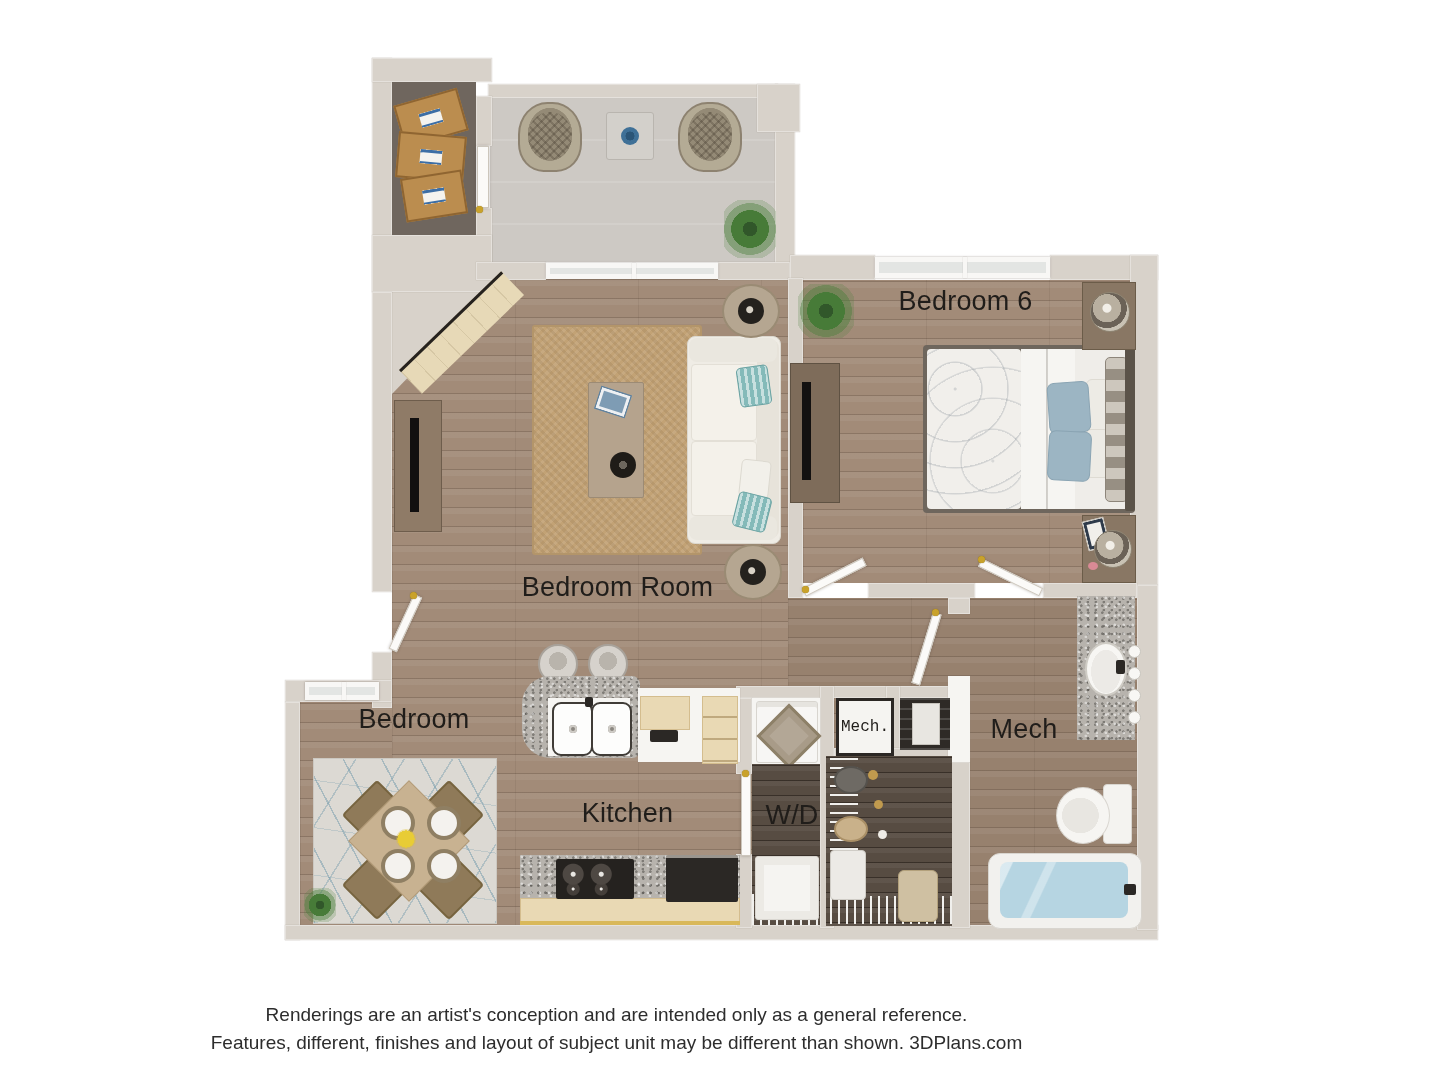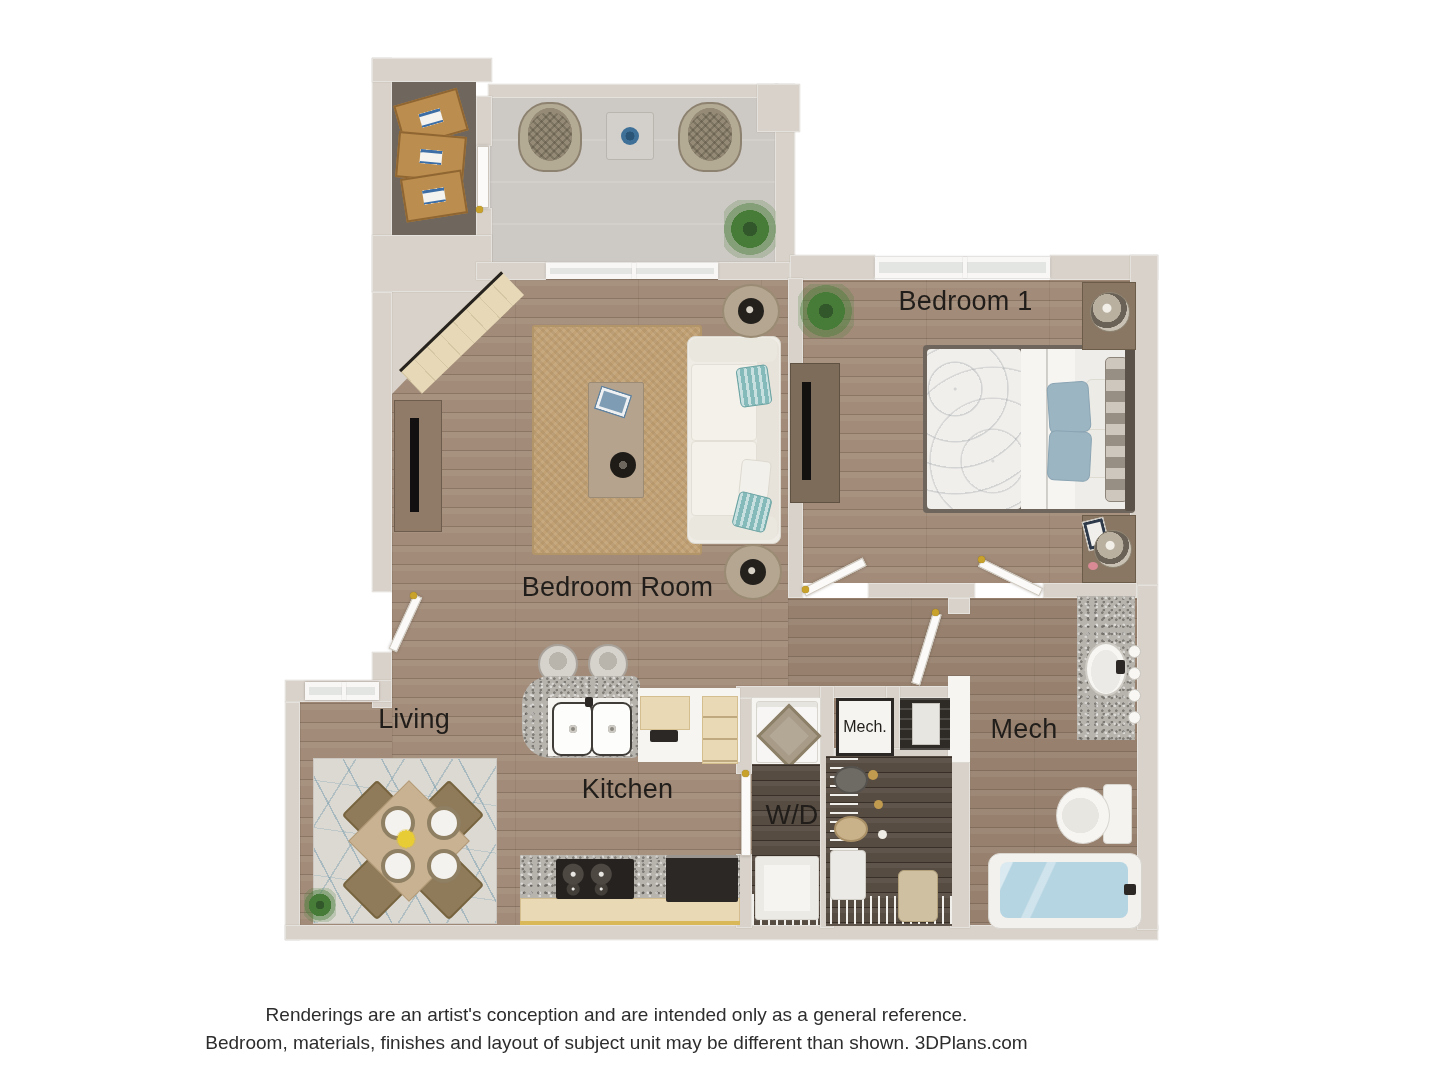--- a/index.html
+++ b/index.html
@@ -70,21 +70,21 @@
       repeating-linear-gradient(-45deg, rgba(60,52,40,.25) 0 2px, rgba(0,0,0,0) 2px 6px);}
   .box{background:#bb8d4f;border:2px solid #8f6531;}
   .box::after{content:"";position:absolute;left:50%;top:50%;width:22px;height:14px;margin:-7px 0 0 -11px;background:#f4f3ef;
     box-shadow:inset 0 3px 0 #3c6ea5, inset 0 -2px 0 #3c6ea5;}
   .floral{background-color:#f1efeb;background-image:
     repeating-radial-gradient(circle at 30% 25%, rgba(140,148,156,.30) 0 1px, rgba(0,0,0,0) 2px 26px),
     repeating-radial-gradient(circle at 70% 70%, rgba(140,148,156,.26) 0 1px, rgba(0,0,0,0) 2px 31px);
     border-radius:4px;}
   .bolster{background-image:repeating-linear-gradient(180deg, #cdc7bd 0 11px, #978f83 11px 22px);border:1px solid #8d857a;}
   .room-label{color:#201d1a;font-size:27px;letter-spacing:.2px;text-align:center;white-space:nowrap;}
-  .mech-label{color:#201d1a;font-size:16px;}
+  .mech-label{color:#201d1a;font-size:16px;font-family:Liberation Mono, monospace;}
   .disclaimer{left:0;width:1233px;text-align:center;color:#2d2d2d;font-size:19px;line-height:28px;}
   .console-diag{transform-origin:0 0;transform:rotate(-44deg);background-color:#e7d9b7;border-top:3px solid #26221e;
     background-image:repeating-linear-gradient(90deg, rgba(90,70,30,.12) 0 1px, rgba(0,0,0,0) 1px 18px);}
   .tri{clip-path:polygon(0 0,100% 0,0 100%);background:#d8d2ca;}
 </style>
 </head>
 <body>
 
 <div class="stage">
 
@@ -252,25 +252,25 @@
   <div class="a door" style="left:980px;top:558px;width:66px;height:7px;transform-origin:0 50%;transform:rotate(26deg)"></div>
   <div class="a door" style="left:933px;top:612px;width:7px;height:72px;transform-origin:0 0;transform:rotate(17deg)"></div>
   <div class="a door" style="left:741px;top:774px;width:8px;height:80px"></div>
   <div class="a hinge" style="left:410px;top:592px"></div>
   <div class="a hinge" style="left:802px;top:586px"></div>
   <div class="a hinge" style="left:978px;top:556px"></div>
   <div class="a hinge" style="left:932px;top:609px"></div>
   <div class="a hinge" style="left:742px;top:770px"></div>
   <div class="a hinge" style="left:476px;top:206px"></div>
 
-  <div class="a room-label" style="left:868px;top:286px;width:195px">Bedroom 1</div>
+  <div class="a room-label" style="left:868px;top:286px;width:195px">Bedroom 6</div>
   <div class="a room-label" style="left:520px;top:572px;width:195px">Bedroom Room</div>
-  <div class="a room-label" style="left:350px;top:704px;width:128px">Living</div>
-  <div class="a room-label" style="left:555px;top:774px;width:145px">Kitchen</div>
+  <div class="a room-label" style="left:350px;top:704px;width:128px">Bedroom</div>
+  <div class="a room-label" style="left:555px;top:798px;width:145px">Kitchen</div>
   <div class="a room-label" style="left:752px;top:800px;width:80px">W/D</div>
   <div class="a room-label" style="left:960px;top:714px;width:128px">Mech</div>
 
   <div class="a disclaimer" style="top:1001px">
     <div>Renderings are an artist's conception and are intended only as a general reference.</div>
-    <div>Bedroom, materials, finishes and layout of subject unit may be different than shown. 3DPlans.com</div>
+    <div>Features, different, finishes and layout of subject unit may be different than shown. 3DPlans.com</div>
   </div>
 
 </div>
 
 </body></html>

